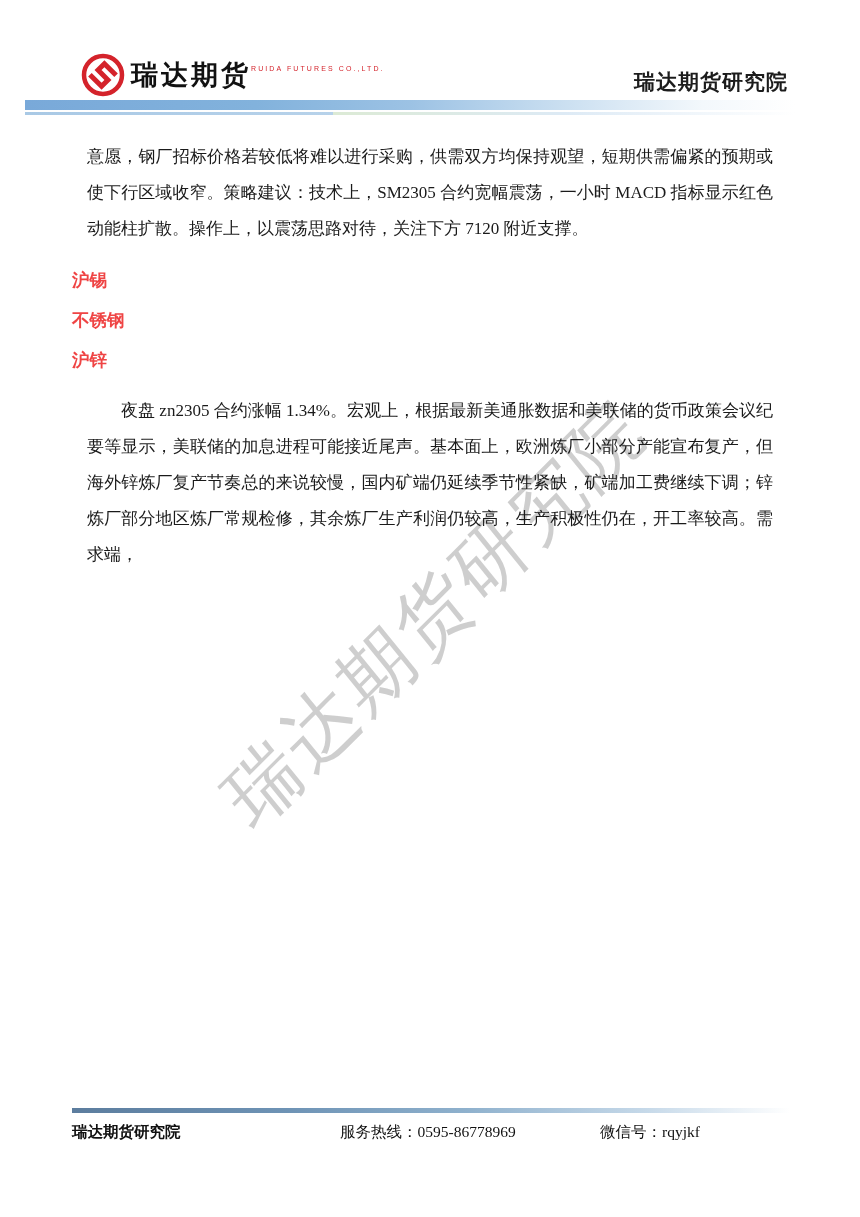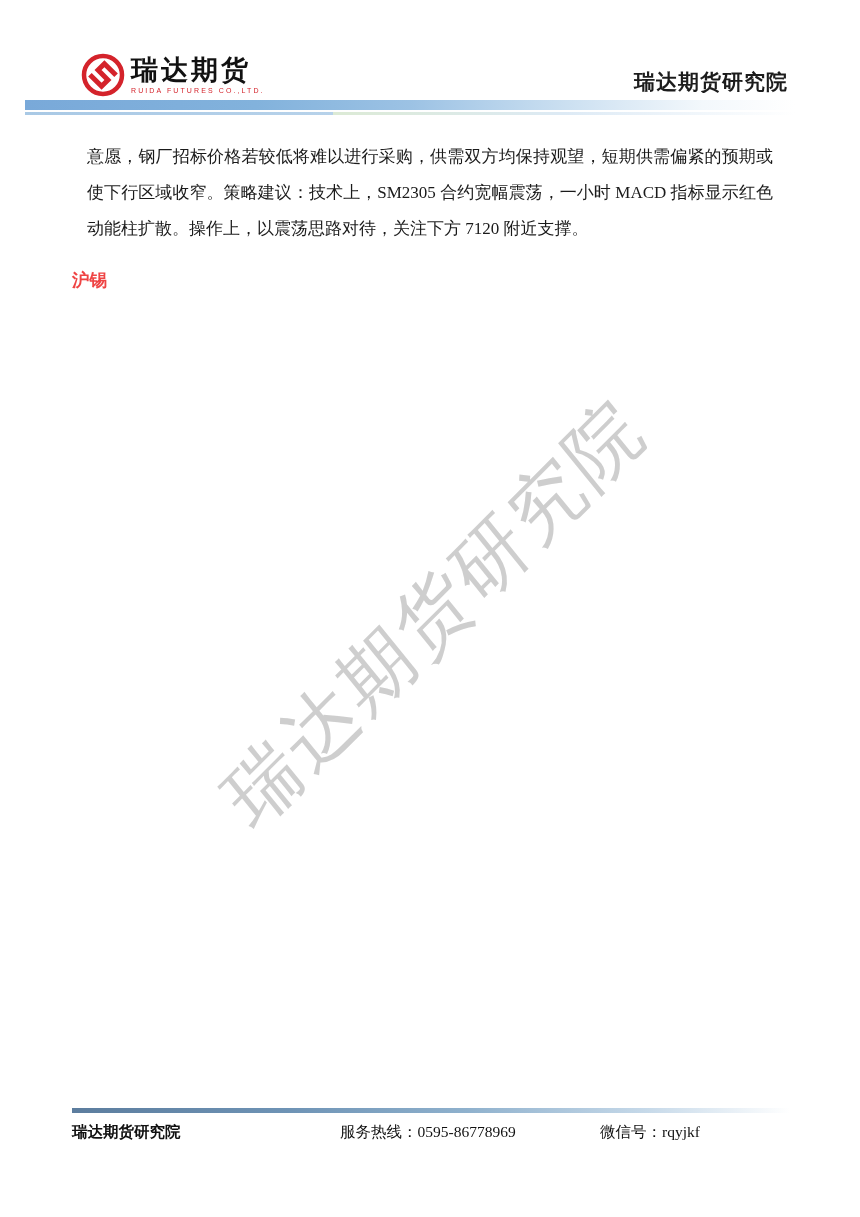--- a/index.html
+++ b/index.html
@@ -16,21 +16,21 @@
     font-family:"Liberation Serif","DejaVu Serif",serif;
     color:var(--text-black);
   }
   
   .hdr{
     position:absolute;left:80px;right:72px;top:44px;height:54px;
     display:flex;justify-content:space-between;align-items:flex-end;
   }
   .logo{display:flex;align-items:center;gap:5px;}
   .logo svg{display:block;}
-  .logo-txt{display:flex;flex-direction:column;line-height:1;}
+  .logo-txt{display:flex;flex-direction:row;line-height:1;}
   .logo-cn{
     font-family:"Liberation Sans","DejaVu Sans",sans-serif;
     font-weight:700;font-size:27px;letter-spacing:3px;color:#111;
   }
   .logo-en{
     font-family:"Liberation Sans","DejaVu Sans",sans-serif;
     font-size:7px;letter-spacing:2.1px;color:var(--logo-red);margin-top:3px;
   }
   .hdr-title{
     font-family:"Liberation Sans","DejaVu Sans",sans-serif;
@@ -118,25 +118,30 @@
   <div class="watermark">瑞达期货研究院</div>
 
   <main class="doc">
     <p class="no-indent">意愿，钢厂招标价格若较低将难以进行采购，供需双方均保持观望，短期供需偏紧的预期或使下行区域收窄。策略建议：技术上，SM2305 合约宽幅震荡，一小时 MACD 指标显示红色动能柱扩散。操作上，以震荡思路对待，关注下方 7120 附近支撑。</p>
 
     <section>
       <h2>沪锡</h2>
     </section>
 
     <section>
+      <h2>不锈钢</h2>
     </section>
 
     <section>
     </section>
 
+    <section>
+      <h2>沪锌</h2>
+      <p>夜盘 zn2305 合约涨幅 1.34%。宏观上，根据最新美通胀数据和美联储的货币政策会议纪要等显示，美联储的加息进程可能接近尾声。基本面上，欧洲炼厂小部分产能宣布复产，但海外锌炼厂复产节奏总的来说较慢，国内矿端仍延续季节性紧缺，矿端加工费继续下调；锌炼厂部分地区炼厂常规检修，其余炼厂生产利润仍较高，生产积极性仍在，开工率较高。需求端，</p>
+    </section>
   </main>
 
   <footer class="ftr">
     <div class="ftr-bar"></div>
     <div class="ftr-row">
       <span class="f-org">瑞达期货研究院</span>
       <span class="f-hotline"><span class="f-label">服务热线：</span><span class="f-value">0595-86778969</span></span>
       <span class="f-wechat"><span class="f-label">微信号：</span><span class="f-value">rqyjkf</span></span>
     </div>
   </footer>

